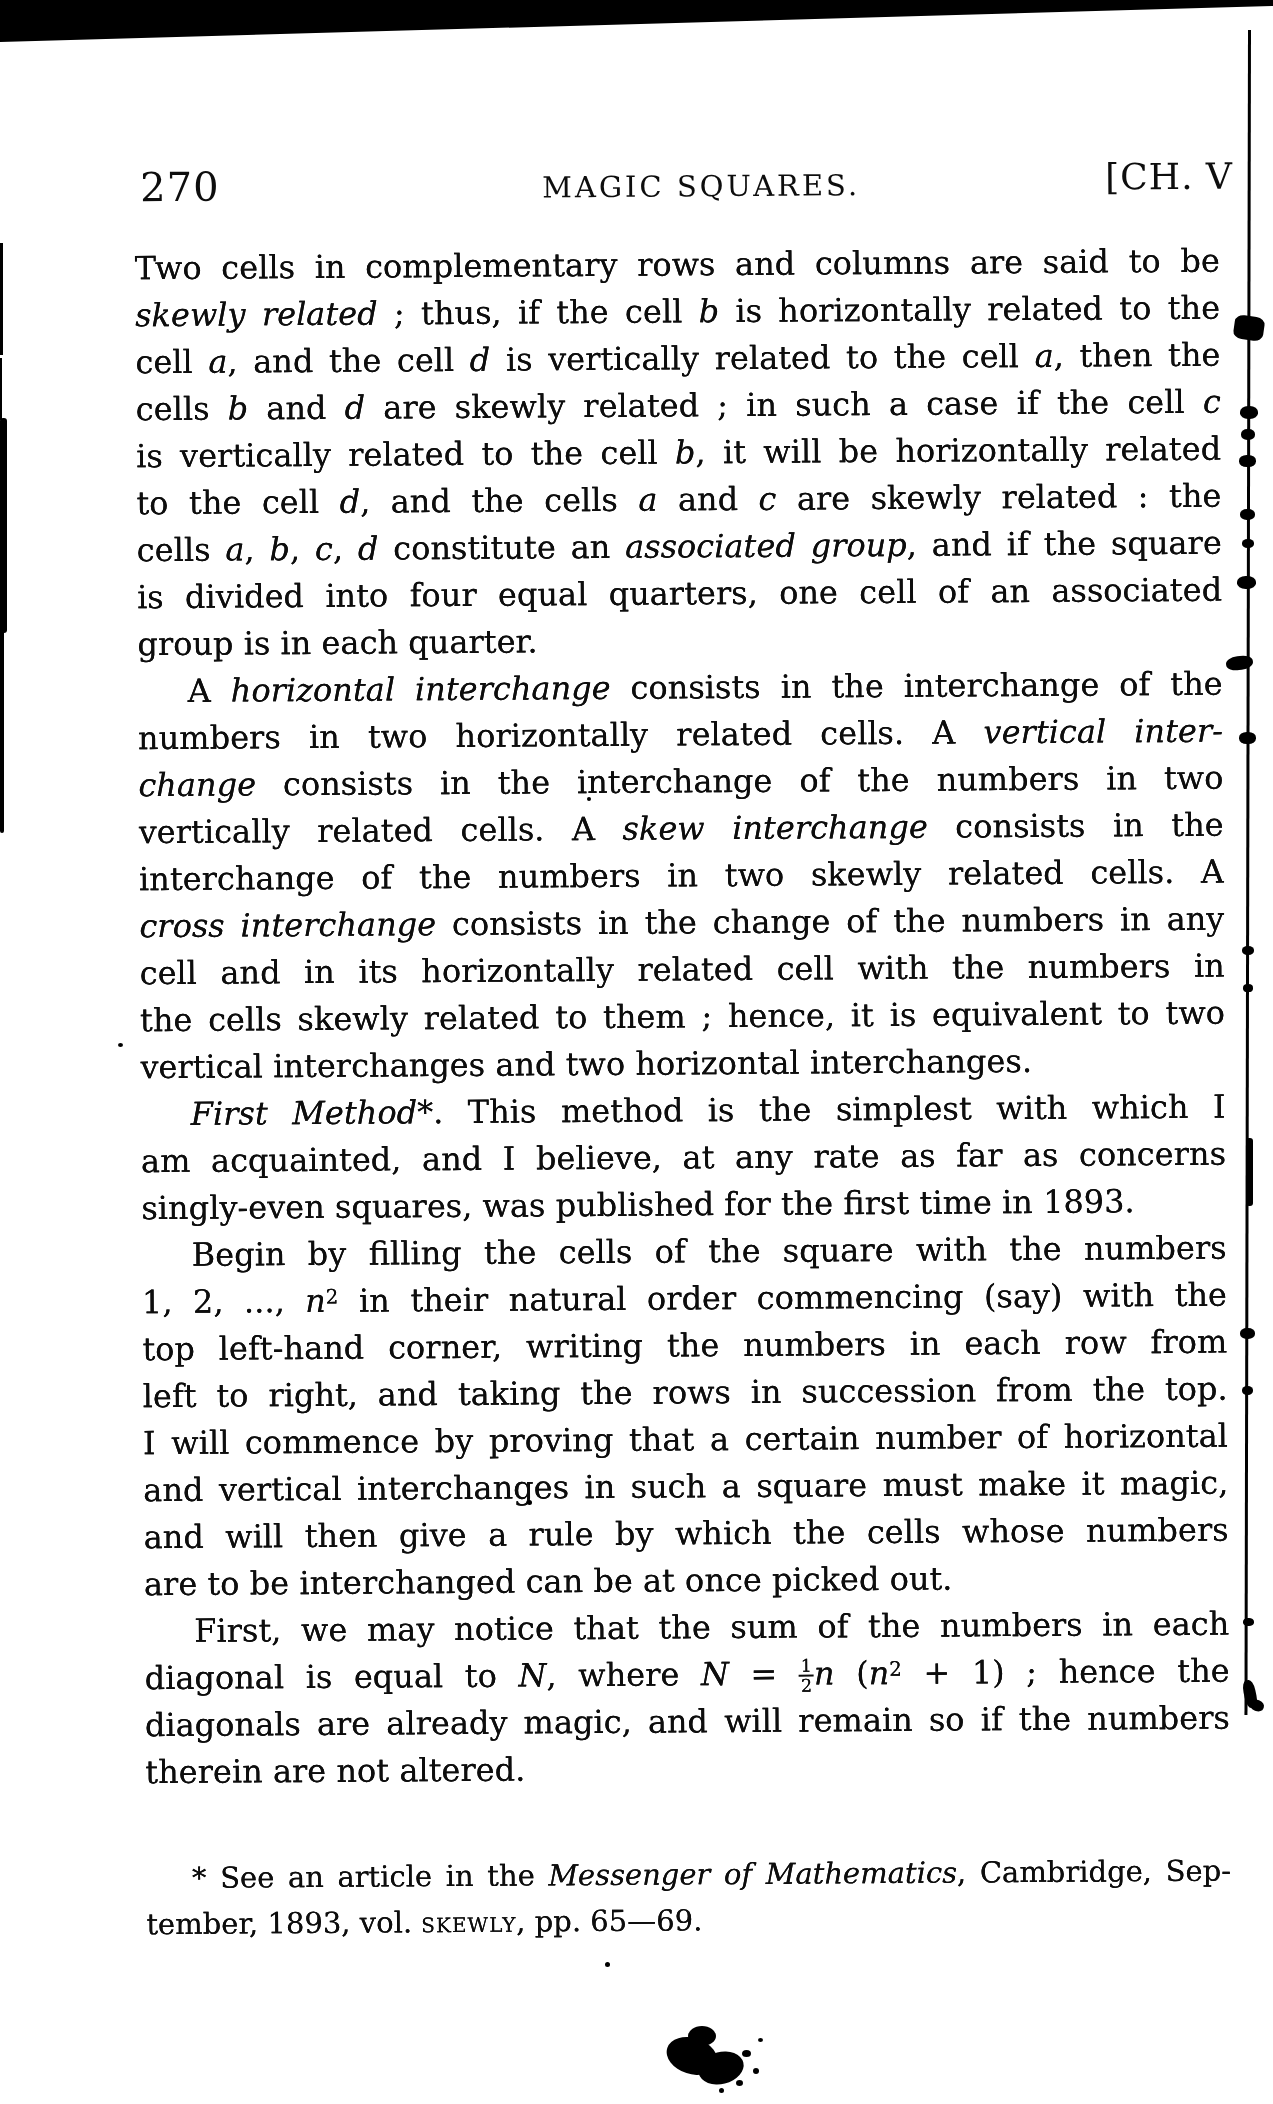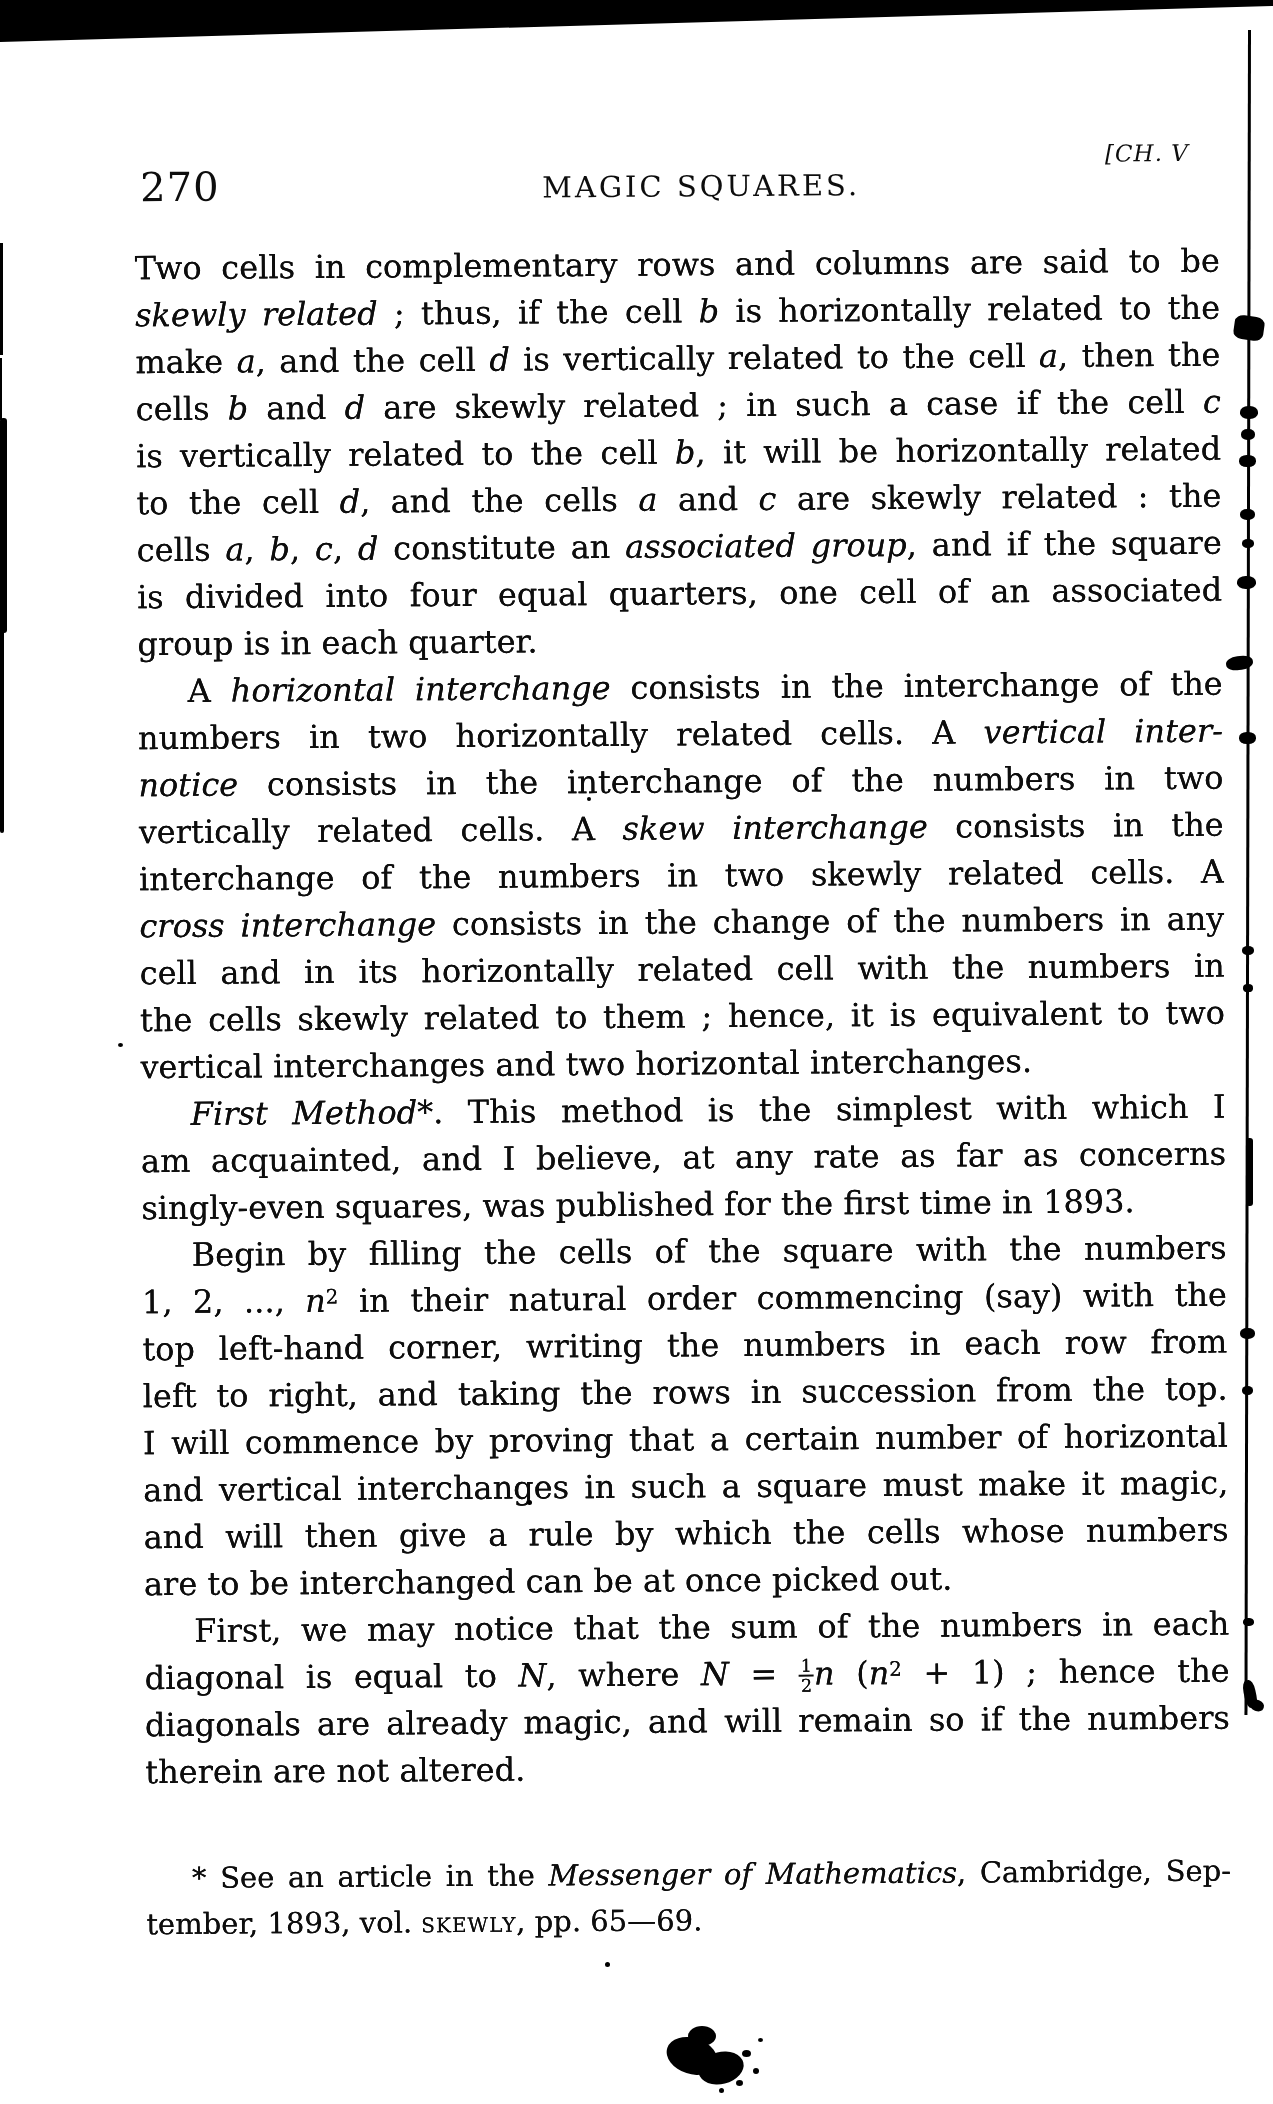--- a/index.html
+++ b/index.html
@@ -10,21 +10,21 @@
     font-family:"DejaVu Serif","Liberation Serif",serif;
   }
   .page{position:absolute;inset:0;}
   .content{
     position:absolute;inset:0;
     transform:rotate(-0.4deg);
     transform-origin:600px 300px;
   }
   .pagenum{position:absolute;left:141px;top:161px;font-size:40px;letter-spacing:1px;}
   .runtitle{position:absolute;left:543px;top:170px;font-size:29px;letter-spacing:3px;}
-  .chmark{position:absolute;left:1106px;top:144px;font-size:23px;letter-spacing:1px;font-style:italic;}
+  .chmark{position:absolute;left:1106px;top:160px;font-size:36px;letter-spacing:1px;}
 
   .bodytext{position:absolute;left:135px;top:242px;width:1085px;font-size:32px;
     text-shadow:0 0 0.6px currentColor;}
   .footnote{position:absolute;left:135px;top:1852px;width:1085px;font-size:29px;
     text-shadow:0 0 0.5px currentColor;}
 
   .line{height:47px;line-height:47px;text-align:justify;overflow:hidden;}
   .footnote .line{height:46px;line-height:46px;}
   .line::after{content:"";display:inline-block;width:100%;height:0;}
   .line.last{text-align:left;}
@@ -54,32 +54,32 @@
 
   <div class="content">
     <div class="pagenum">270</div>
     <div class="runtitle">MAGIC SQUARES.</div>
     <div class="chmark">[CH. V</div>
 
     <div class="bodytext" id="body-text">
         <div>
           <div class="line"><span>Two cells in complementary rows and columns are said to be</span></div>
           <div class="line"><span class="it">skewly related</span><span> ; thus, if the cell </span><span class="it">b</span><span> is horizontally related to the</span></div>
-          <div class="line"><span>make </span><span class="it">a</span><span>, and the cell </span><span class="it">d</span><span> is vertically related to the cell </span><span class="it">a</span><span>, then the</span></div>
+          <div class="line"><span>cell </span><span class="it">a</span><span>, and the cell </span><span class="it">d</span><span> is vertically related to the cell </span><span class="it">a</span><span>, then the</span></div>
           <div class="line"><span>cells </span><span class="it">b</span><span> and </span><span class="it">d</span><span> are skewly related ; in such a case if the cell </span><span class="it">c</span></div>
           <div class="line"><span>is vertically related to the cell </span><span class="it">b</span><span>, it will be horizontally related</span></div>
           <div class="line"><span>to the cell </span><span class="it">d</span><span>, and the cells </span><span class="it">a</span><span> and </span><span class="it">c</span><span> are skewly related : the</span></div>
           <div class="line"><span>cells </span><span class="it">a</span><span>, </span><span class="it">b</span><span>, </span><span class="it">c</span><span>, </span><span class="it">d</span><span> constitute an </span><span class="it">associated group</span><span>, and if the square</span></div>
           <div class="line"><span>is divided into four equal quarters, one cell of an associated</span></div>
           <div class="line last"><span>group is in each quarter.</span></div>
         </div>
         <div>
           <div class="line indent"><span>A </span><span class="it">horizontal interchange</span><span> consists in the interchange of the</span></div>
           <div class="line"><span>numbers in two horizontally related cells.  A </span><span class="it">vertical inter-</span></div>
-          <div class="line"><span class="it">notice</span><span> consists in the interchange of the numbers in two</span></div>
+          <div class="line"><span class="it">change</span><span> consists in the interchange of the numbers in two</span></div>
           <div class="line"><span>vertically related cells.  A </span><span class="it">skew interchange</span><span> consists in the</span></div>
           <div class="line"><span>interchange of the numbers in two skewly related cells.  A</span></div>
           <div class="line"><span class="it">cross interchange</span><span> consists in the change of the numbers in any</span></div>
           <div class="line"><span>cell and in its horizontally related cell with the numbers in</span></div>
           <div class="line"><span>the cells skewly related to them ; hence, it is equivalent to two</span></div>
           <div class="line last"><span>vertical interchanges and two horizontal interchanges.</span></div>
         </div>
         <div>
           <div class="line indent"><span class="it">First Method</span><span>*.  This method is the simplest with which I</span></div>
           <div class="line"><span>am acquainted, and I believe, at any rate as far as concerns</span></div>

